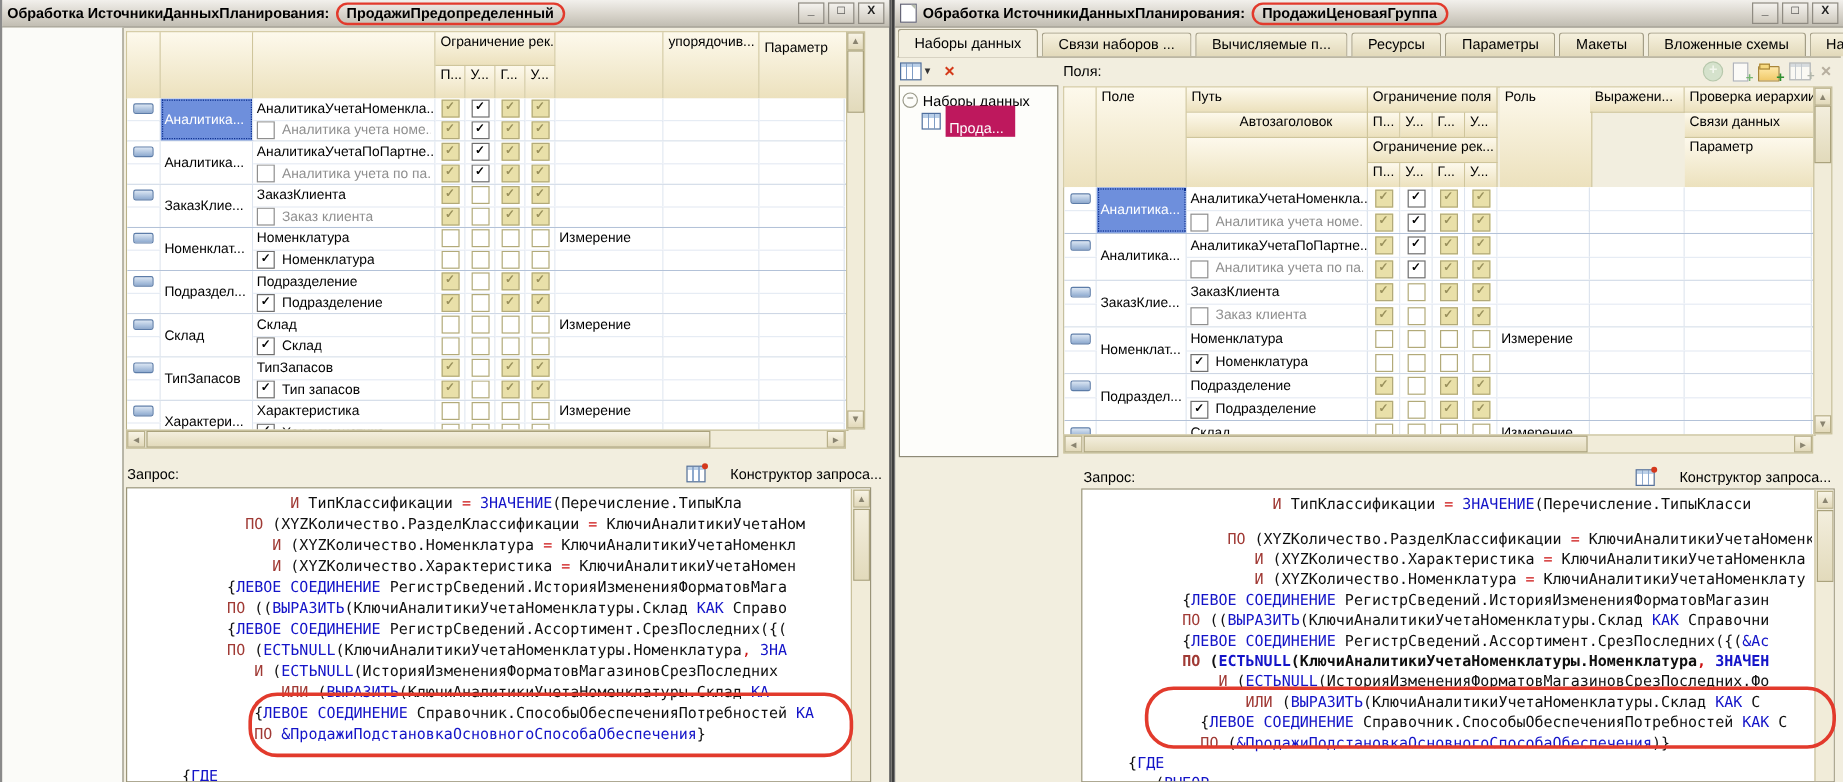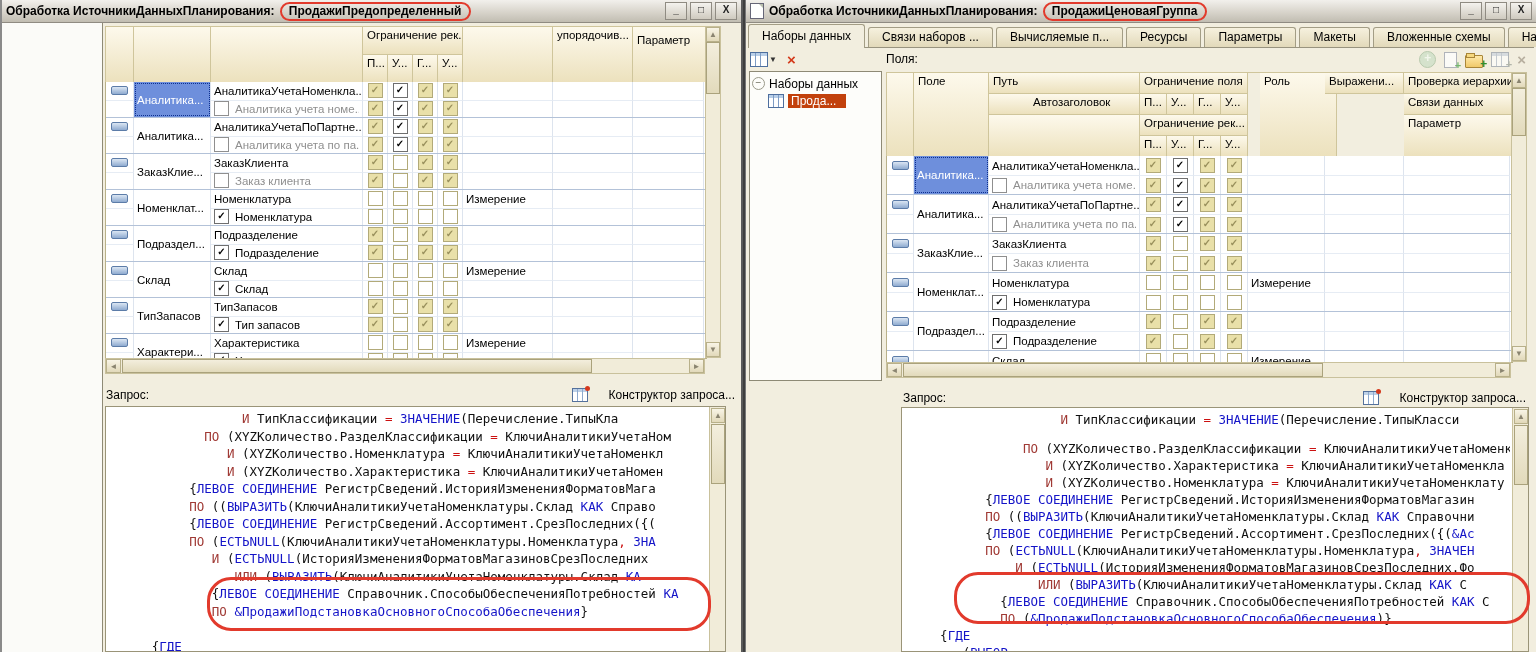--- a/index.html
+++ b/index.html
@@ -85,21 +85,21 @@
   .fields-label{position:absolute;left:136px;top:4px;}
   .treepanel{position:absolute;background:#fdfdfa;border:1px solid #8e8a76;box-sizing:border-box;padding:3px 2px;}
   .tree-row{display:flex;align-items:center;gap:4px;height:17px;white-space:nowrap;}
   .tree-toggle{width:11px;height:11px;border:1px solid #9a9a8a;border-radius:50%;color:#6a6a5a;
                line-height:9px;text-align:center;font-size:10px;flex:0 0 auto;}
   .tree-toggle::before{content:"−";}
   .tree-child{margin-left:16px;}
   .ico-grid{width:16px;height:13px;border:1px solid #4e6f9e;flex:0 0 auto;
      background:linear-gradient(to right,transparent 4px,#7e9cc4 4px,#7e9cc4 5px,transparent 5px,transparent 9px,#7e9cc4 9px,#7e9cc4 10px,transparent 10px),
                 linear-gradient(to bottom,#b9cfe8 0 3px,#fff 3px);}
-  .tree-sel{background:#c2410c;color:#fff;padding:0 10px 0 3px;}
+  .tree-sel{background:#be185d;color:#fff;padding:12px 10px 0 3px;}
   .dd-arrow{font-size:8px;color:#333;margin-left:1px;}
   .ico-x-red{color:#d43a1a;font-weight:bold;font-size:15px;line-height:15px;margin-left:10px;}
   .tb-ico{position:relative;display:inline-block;}
   .ico-plus-circle{width:15px;height:15px;border-radius:50%;background:#cfe0c8;border:1px solid #a9bfa0;
        color:#f3f8f0;font-weight:bold;text-align:center;line-height:13px;font-size:12px;opacity:.8;}
   .ico-plus-circle::before{content:"+";}
   .ico-page{width:11px;height:14px;background:#fff;border:1px solid #9aa0ae;opacity:.75;}
   .ico-page::after{content:"+";position:absolute;right:-5px;bottom:-4px;color:#4aא;color:#4aa34a;font-weight:bold;font-size:11px;}
   .ico-folder{width:16px;height:11px;background:linear-gradient(#ffe9a8,#f0c96a);border:1px solid #a98638;
        border-radius:1px;margin-top:3px;}
@@ -588,21 +588,21 @@
         <div class="hc" style="left:253px;top:0;width:108px;height:21px;">Ограничение поля</div>
         <div class="hc" style="left:253px;top:21px;width:27px;height:21px;">П...</div>
         <div class="hc" style="left:280px;top:21px;width:27px;height:21px;">У...</div>
         <div class="hc" style="left:307px;top:21px;width:27px;height:21px;">Г...</div>
         <div class="hc" style="left:334px;top:21px;width:27px;height:21px;">У...</div>
         <div class="hc" style="left:253px;top:42px;width:108px;height:21px;">Ограничение рек...</div>
         <div class="hc" style="left:253px;top:63px;width:27px;height:21px;">П...</div>
         <div class="hc" style="left:280px;top:63px;width:27px;height:21px;">У...</div>
         <div class="hc" style="left:307px;top:63px;width:27px;height:21px;">Г...</div>
         <div class="hc" style="left:334px;top:63px;width:27px;height:21px;">У...</div>
-        <div class="hc" style="left:373px;top:0;width:77px;height:84px;">Роль</div>
+        <div class="hc" style="left:363px;top:0;width:77px;height:84px;">Роль</div>
         <div class="hc" style="left:438px;top:0;width:79px;height:21px;">Выражени...</div>
         <div class="hc" style="left:517px;top:0;width:108px;height:21px;">Проверка иерархии:</div>
         <div class="hc" style="left:517px;top:21px;width:108px;height:21px;">Связи данных</div>
         <div class="hc" style="left:517px;top:42px;width:108px;height:42px;">Параметр</div>
       </div>
 
       <div class="tbody rtable" id="right-tbody" style="left:140px;top:133px;width:625px;height:206px;">
           <div class="fblock">
             <div class="fcell c-handle" style="grid-area: 1 / 1;">
               <span class="hico"></span>
@@ -858,21 +858,21 @@
 
       <div class="qarea" style="left:155px;top:384px;width:626px;bottom:0;">
         <div class="qtext rq" id="right-query">
             <div class="qline" style="padding-left: 20ch;"><span class="q-k">И</span><span class="q-i"> ТипКлассификации </span><span class="q-o">=</span><span class="q-i"> </span><span class="q-f">ЗНАЧЕНИЕ</span><span class="q-i">(Перечисление.ТипыКласси</span></div>
             <div class="qline" style="padding-left: 15ch; margin-top: 12px;"><span class="q-k">ПО</span><span class="q-i"> (XYZКоличество.РазделКлассификации </span><span class="q-o">=</span><span class="q-i"> КлючиАналитикиУчетаНоменк</span></div>
             <div class="qline" style="padding-left: 18ch;"><span class="q-k">И</span><span class="q-i"> (XYZКоличество.Характеристика </span><span class="q-o">=</span><span class="q-i"> КлючиАналитикиУчетаНоменкла</span></div>
             <div class="qline" style="padding-left: 18ch;"><span class="q-k">И</span><span class="q-i"> (XYZКоличество.Номенклатура </span><span class="q-o">=</span><span class="q-i"> КлючиАналитикиУчетаНоменклату</span></div>
             <div class="qline" style="padding-left: 10ch;"><span class="q-i">{</span><span class="q-f">ЛЕВОЕ СОЕДИНЕНИЕ</span><span class="q-i"> РегистрСведений.ИсторияИзмененияФорматовМагазин</span></div>
             <div class="qline" style="padding-left: 10ch;"><span class="q-k">ПО</span><span class="q-i"> ((</span><span class="q-f">ВЫРАЗИТЬ</span><span class="q-i">(КлючиАналитикиУчетаНоменклатуры.Склад </span><span class="q-f">КАК</span><span class="q-i"> Справочни</span></div>
             <div class="qline" style="padding-left: 10ch;"><span class="q-i">{</span><span class="q-f">ЛЕВОЕ СОЕДИНЕНИЕ</span><span class="q-i"> РегистрСведений.Ассортимент.СрезПоследних({(</span><span class="q-p">&amp;Ас</span></div>
-            <div class="qline" style="padding-left: 10ch;"><span class="q-k">ПО</span><span class="q-i"> (</span><span class="q-f">ЕСТЬNULL</span><span class="q-i">(КлючиАналитикиУчетаНоменклатуры.Номенклатура</span><span class="q-o">,</span><span class="q-i"> </span><span class="q-f">ЗНАЧЕН</span></div>
+            <div class="qline" style="padding-left: 10ch; font-weight: bold;"><span class="q-k">ПО</span><span class="q-i"> (</span><span class="q-f">ЕСТЬNULL</span><span class="q-i">(КлючиАналитикиУчетаНоменклатуры.Номенклатура</span><span class="q-o">,</span><span class="q-i"> </span><span class="q-f">ЗНАЧЕН</span></div>
             <div class="qline" style="padding-left: 14ch;"><span class="q-k">И</span><span class="q-i"> (</span><span class="q-f">ЕСТЬNULL</span><span class="q-i">(ИсторияИзмененияФорматовМагазиновСрезПоследних.Фо</span></div>
             <div class="qline" style="padding-left: 17ch;"><span class="q-k">ИЛИ</span><span class="q-i"> (</span><span class="q-f">ВЫРАЗИТЬ</span><span class="q-i">(КлючиАналитикиУчетаНоменклатуры.Склад </span><span class="q-f">КАК</span><span class="q-i"> С</span></div>
             <div class="qline" style="padding-left: 12ch;"><span class="q-i">{</span><span class="q-f">ЛЕВОЕ СОЕДИНЕНИЕ</span><span class="q-i"> Справочник.СпособыОбеспеченияПотребностей </span><span class="q-f">КАК</span><span class="q-i"> С</span></div>
             <div class="qline" style="padding-left: 12ch;"><span class="q-k">ПО</span><span class="q-i"> (</span><span class="q-p">&amp;ПродажиПодстановкаОсновногоСпособаОбеспечения</span><span class="q-i">)}</span></div>
             <div class="qline" style="padding-left: 4ch;"><span class="q-i">{</span><span class="q-f">ГДЕ</span></div>
             <div class="qline" style="padding-left: 7ch;"><span class="q-i">(</span><span class="q-f">ВЫБОР</span></div>
             <div class="qline" style="padding-left: 16ch;"><span class="q-k">КОГДА</span><span class="q-i"> КлючиАналитикиУчетаПоПартнерам.Партнер </span><span class="q-o">=</span><span class="q-i"> </span><span class="q-f">ЗНАЧЕНИЕ</span><span class="q-i">(Справ</span></div>
           </div>
         <div class="sb" style="right:0;top:0;width:16px;bottom:0;border:none;border-left:1px solid #c9c19c;">
           <div class="sb-btn" style="left:1px;top:1px;width:14px;height:15px;line-height:14px;">▲</div>

